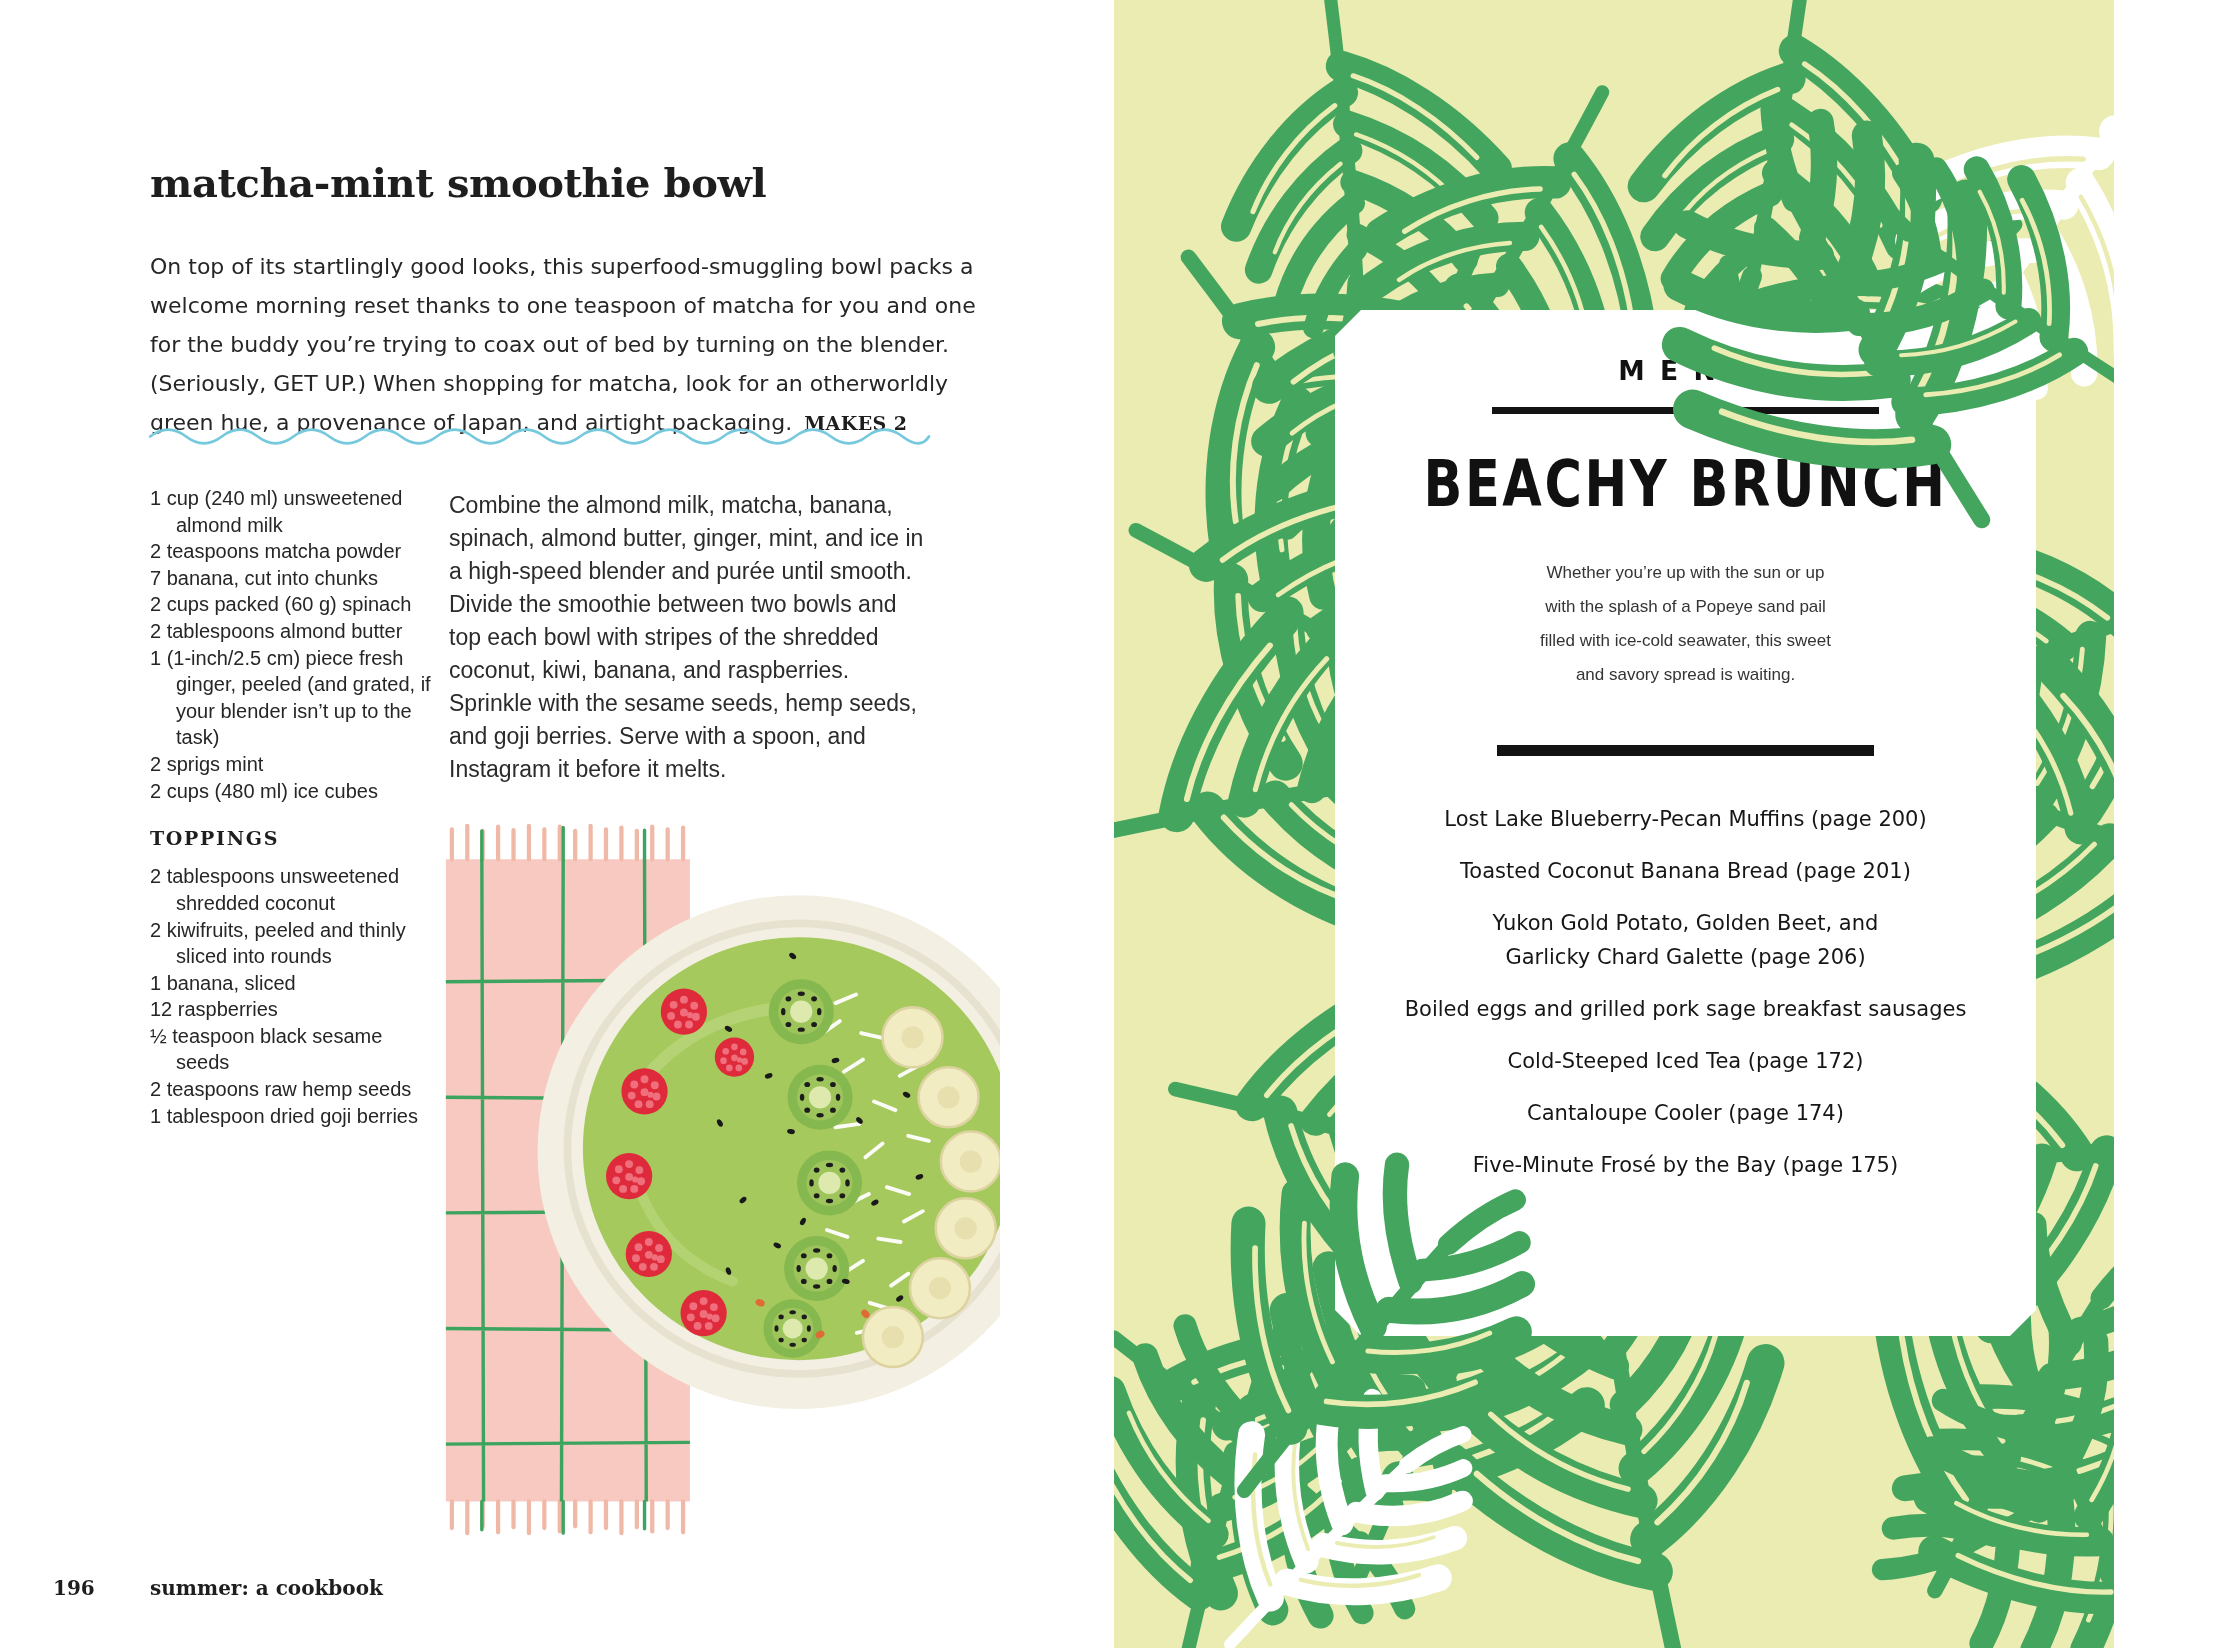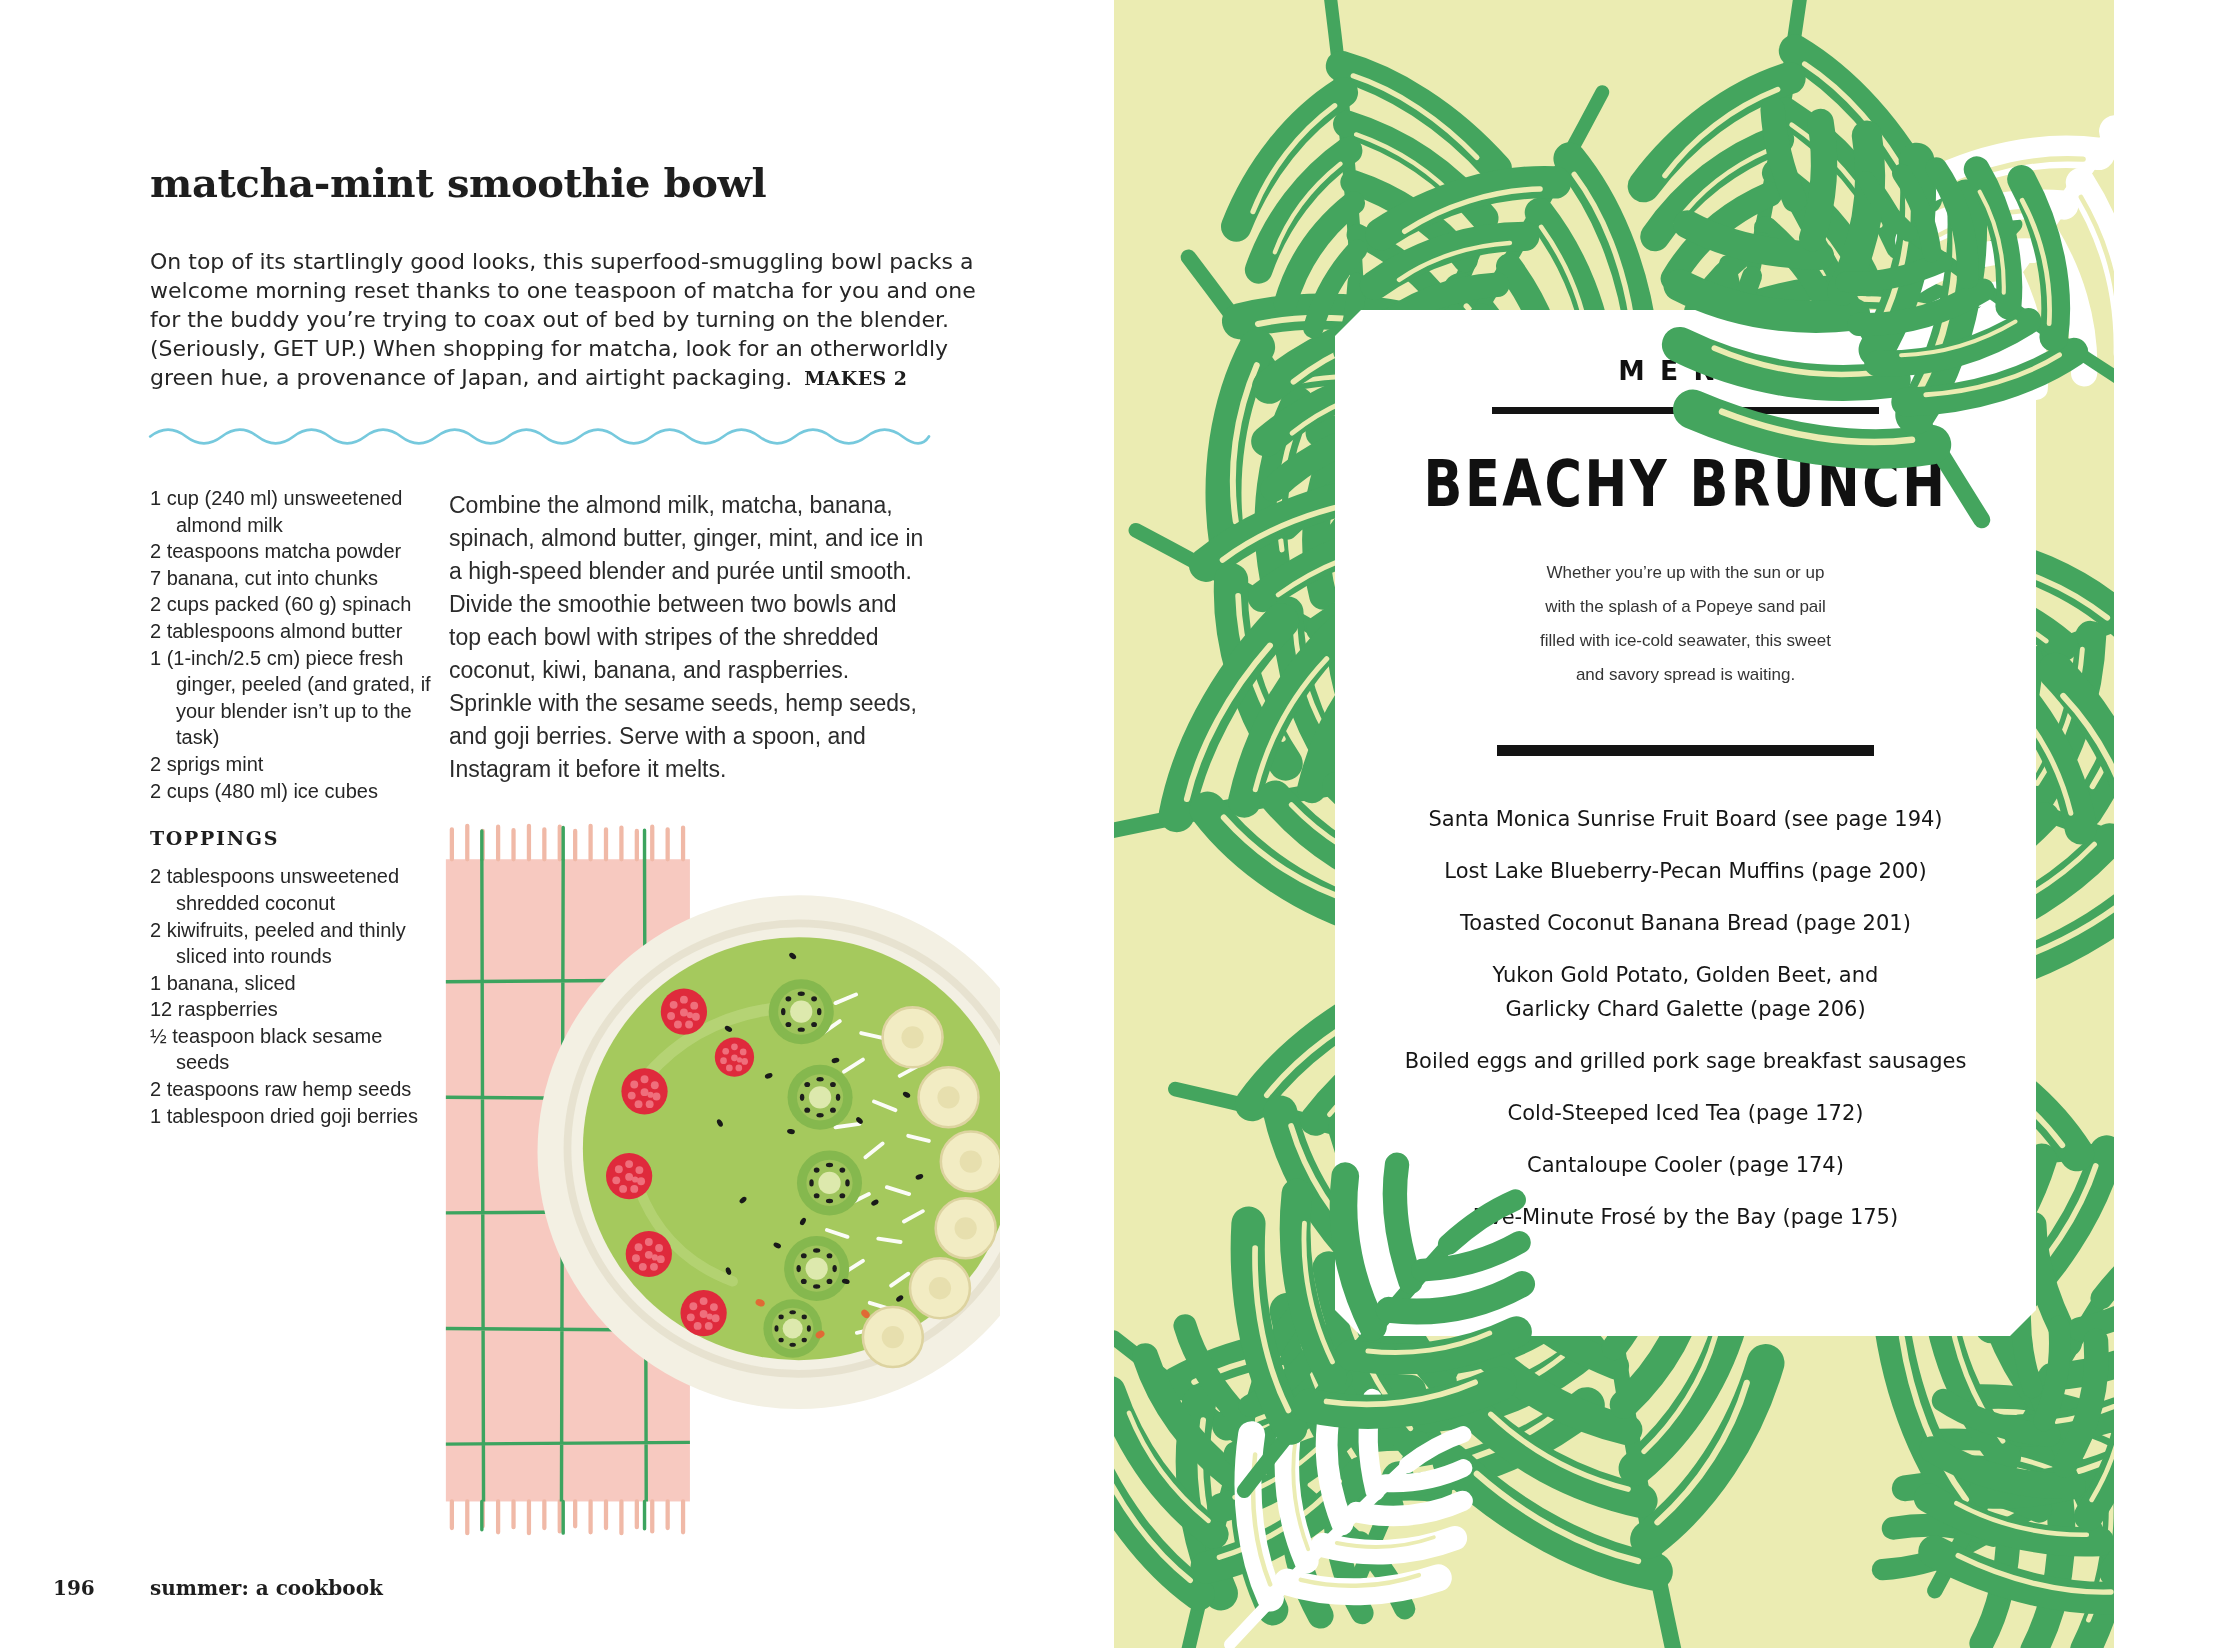--- a/index.html
+++ b/index.html
@@ -13,21 +13,21 @@
   #page-right{left:1114px;background:var(--pattern-bg,#ebecb2);}
 
   
   .recipe-title{
     position:absolute;left:150px;top:159px;margin:0;
     font-family:"DejaVu Serif",serif;font-weight:700;
     font-size:40px;letter-spacing:-0.4px;color:#1e1e1e;
   }
   .intro{
     position:absolute;left:150px;top:247px;width:827px;margin:0;
-    font-family:"DejaVu Sans",sans-serif;font-size:22px;line-height:29px;color:#262626;
+    font-family:"DejaVu Sans",sans-serif;font-size:22px;line-height:39px;color:#262626;
   }
   .makes{
     font-family:"DejaVu Serif",serif;font-weight:700;font-size:19px;
     letter-spacing:0.4px;margin-left:12px;color:#1e1e1e;
   }
   .wave-divider{position:absolute;left:147px;top:422px;}
   .ingredients-col{
     position:absolute;left:150px;top:485px;width:283px;
     font-size:20px;line-height:26.6px;color:#262626;
   }
@@ -285,21 +285,20 @@
     <div class="menu-label">MENU</div>
     <div class="rule rule-1"></div>
     <div class="menu-title">BEACHY BRUNCH</div>
     <div class="menu-intro">Whether you’re up with the sun or up
 with the splash of a Popeye sand pail
 filled with ice-cold seawater, this sweet
 and savory spread is waiting.</div>
     <div class="rule rule-2"></div>
     <div class="menu-items">
 
-    <div class="menu-item">Santa Monica Sunrise Fruit Board (see page 194)</div>
         <div class="menu-item">Lost Lake Blueberry-Pecan Muffins (page 200)</div>
         <div class="menu-item">Toasted Coconut Banana Bread (page 201)</div>
         <div class="menu-item">Yukon Gold Potato, Golden Beet, and
 Garlicky Chard Galette (page 206)</div>
         <div class="menu-item">Boiled eggs and grilled pork sage breakfast sausages</div>
         <div class="menu-item">Cold-Steeped Iced Tea (page 172)</div>
         <div class="menu-item">Cantaloupe Cooler (page 174)</div>
         <div class="menu-item">Five-Minute Frosé by the Bay (page 175)</div>
       </div>
   </div>

